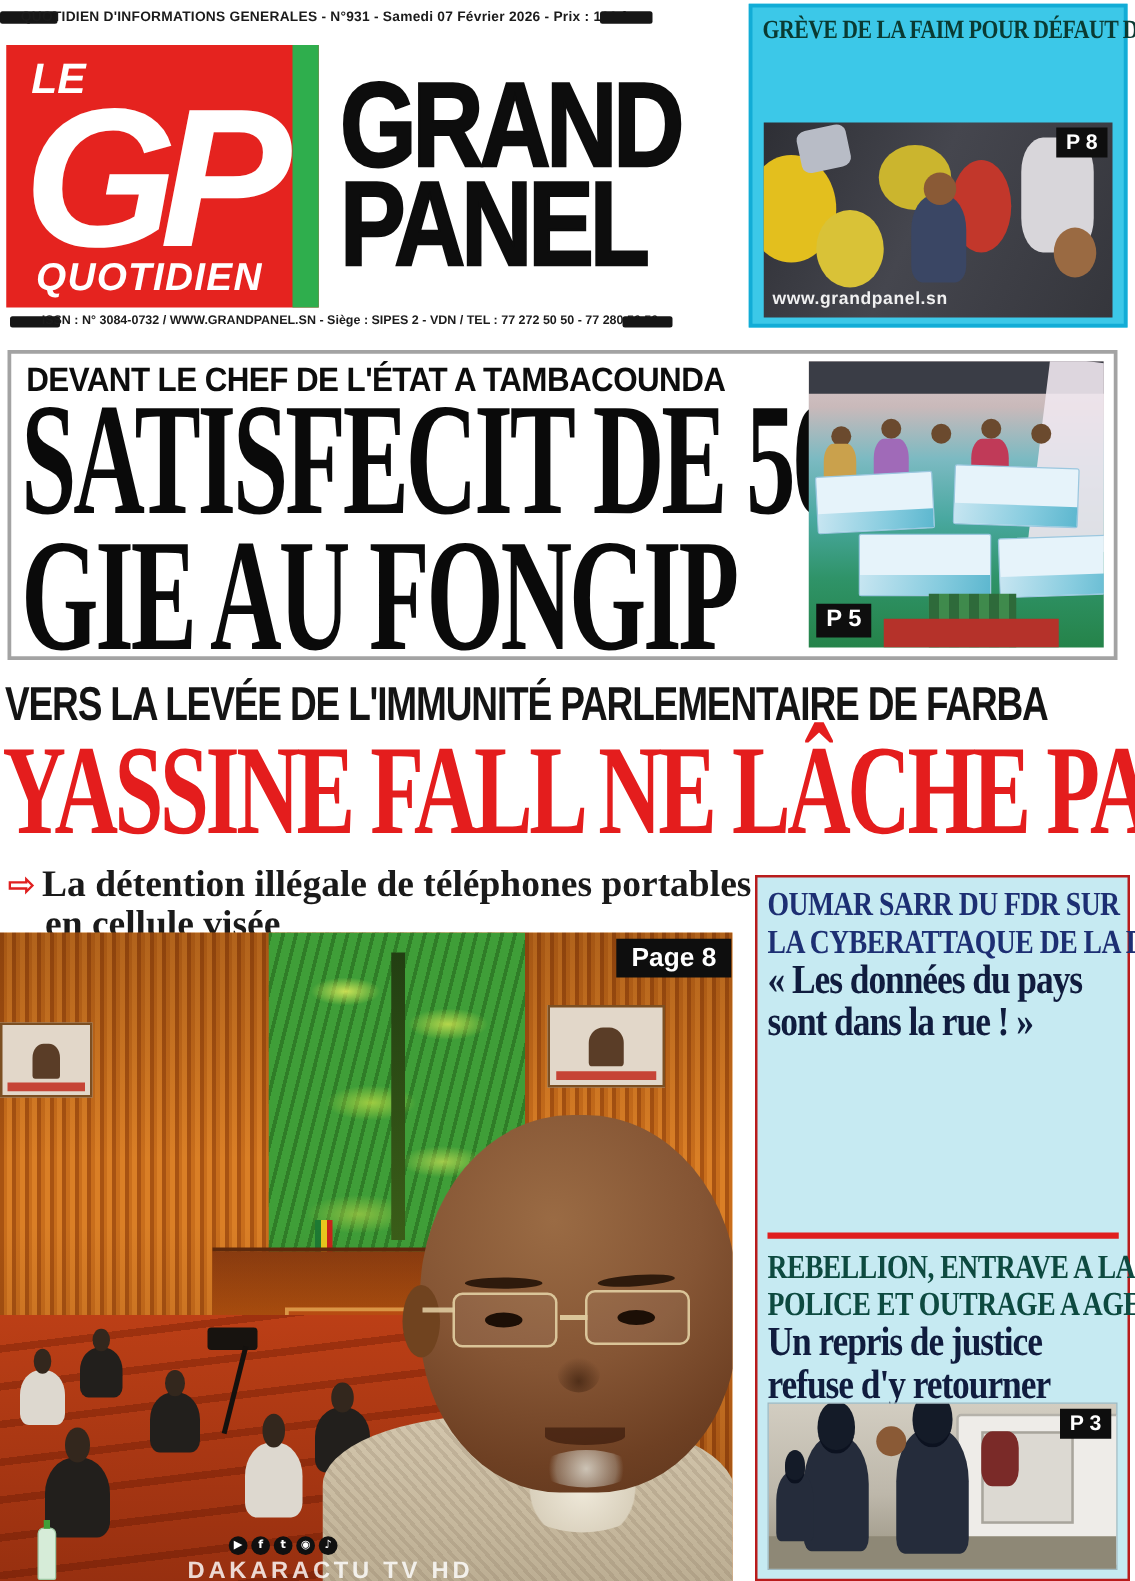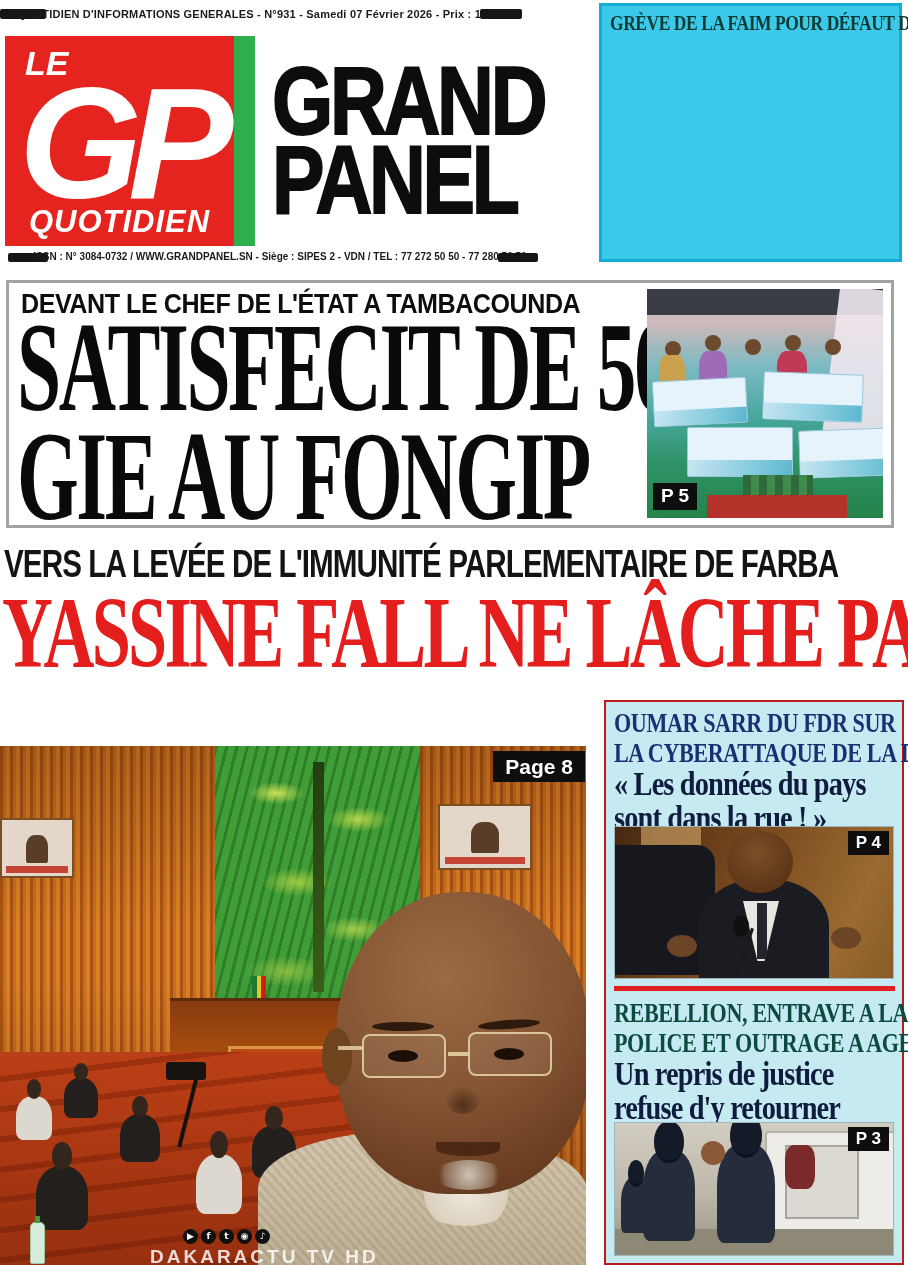--- a/index.html
+++ b/index.html
@@ -207,20 +207,33 @@
   </div>
 
   <div class="issn">
     <div class="dash" style="left:8px;top:5px;width:40px;height:9px;"></div>
     <div class="issn-text">ISSN : N° 3084-0732 / WWW.GRANDPANEL.SN - Siège : SIPES 2 - VDN / TEL : 77 272 50 50 - 77 280 50 50</div>
     <div class="dash" style="left:498px;top:5px;width:40px;height:9px;"></div>
   </div>
 
   <div class="topright-box">
     <div class="tr-kicker">GRÈVE DE LA FAIM POUR DÉFAUT DE PROCÈS</div>
+    <div class="tr-photo">
+      <div class="blob" style="left:-14px;top:26px;width:72px;height:86px;background:#e3bf1e;"></div>
+      <div class="blob" style="left:42px;top:70px;width:54px;height:62px;background:#d9c237;"></div>
+      <div class="blob" style="left:92px;top:18px;width:58px;height:52px;background:#cbb52e;"></div>
+      <div class="blob" style="left:150px;top:30px;width:48px;height:74px;background:#c2372b;"></div>
+      <div class="blob" style="left:118px;top:58px;width:44px;height:70px;background:#3a4664;border-radius:40% 40% 20% 20%;"></div>
+      <div class="blob" style="left:128px;top:40px;width:26px;height:26px;background:#8a5a36;"></div>
+      <div class="blob" style="left:206px;top:12px;width:58px;height:92px;background:#d8d6da;border-radius:30%;"></div>
+      <div class="blob" style="left:232px;top:84px;width:34px;height:40px;background:#9a6a42;"></div>
+      <div class="blob" style="left:28px;top:4px;width:40px;height:34px;background:#b8bcc6;border-radius:20%;transform:rotate(-12deg);"></div>
+      <div class="photo-badge" style="right:4px;top:4px;">P 8</div>
+      <div class="tr-watermark">www.grandpanel.sn</div>
+    </div>
   </div>
 
   <div class="lead-box">
     <div class="lead-kicker">DEVANT LE CHEF DE L'ÉTAT A TAMBACOUNDA</div>
     <div class="lead-headline">
       <div>SATISFECIT DE 50</div>
       <div>GIE AU FONGIP</div>
     </div>
     <div class="lead-photo">
       <div class="abs" style="left:0;top:0;width:100%;height:26px;background:#3a3d46;"></div>
@@ -238,20 +251,24 @@
       <div class="check" style="left:40px;top:138px;width:104px;height:48px;"></div>
       <div class="check" style="left:152px;top:140px;width:96px;height:46px;transform:rotate(-2deg);"></div>
       <div class="abs" style="left:96px;top:186px;width:70px;height:43px;background:repeating-linear-gradient(90deg,#2e6a3a 0 8px,#3f8a4c 8px 16px);"></div>
       <div class="abs" style="left:60px;top:206px;width:140px;height:23px;background:#b5322a;"></div>
       <div class="photo-badge" style="left:6px;bottom:8px;font-size:19px;">P 5</div>
     </div>
   </div>
 
   <div class="story2-kicker">VERS LA LEVÉE DE L'IMMUNITÉ PARLEMENTAIRE DE FARBA</div>
   <div class="story2-headline">YASSINE FALL NE LÂCHE PAS !</div>
+  <div class="story2-sub">
+    <div><span class="arrow-ic">⇨</span><span>La détention illégale de téléphones portables</span></div>
+    <div class="sub-line2">en cellule visée</div>
+  </div>
 
   <div class="main-photo">
     <div class="mp-shade"></div>
     <div class="tapestry">
       <div class="trunk"></div>
     </div>
     <div class="screen" style="left:0;top:72px;width:74px;height:60px;">
       <div class="fig"></div>
       <div class="strip"></div>
     </div>
@@ -300,33 +317,20 @@
     <div class="wm-text">DAKARACTU TV HD</div>
     <div class="photo-badge mainphoto-badge">Page 8</div>
   </div>
 
   <div class="right-panel">
 
     <div class="rp-kicker blue" style="top:6px;">OUMAR SARR DU FDR SUR</div>
     <div class="rp-kicker blue" style="top:36px;">LA CYBERATTAQUE DE LA DAF</div>
     <div class="rp-head" style="top:64px;">« Les données du pays</div>
     <div class="rp-head" style="top:98px;">sont dans la rue ! »</div>
-    <div class="rp-photo photo-a">
-      <div class="abs" style="left:26px;top:0;width:60px;height:50px;background:#c49a60;opacity:0.7;"></div>
-      <div class="chair"></div>
-      <div class="suit"></div>
-      <div class="o-head"></div>
-      <div class="shirt"></div>
-      <div class="tie"></div>
-      <div class="hand" style="left:52px;top:108px;"></div>
-      <div class="hand" style="left:216px;top:100px;"></div>
-      <div class="mic" style="left:128px;top:100px;"></div>
-      <div class="blob" style="left:118px;top:88px;width:16px;height:22px;background:#101010;"></div>
-      <div class="photo-badge" style="right:4px;top:4px;">P 4</div>
-    </div>
 
     <div class="red-rule"></div>
 
     <div class="rp-kicker teal" style="top:296px;">REBELLION, ENTRAVE A LA</div>
     <div class="rp-kicker teal" style="top:326px;">POLICE ET OUTRAGE A AGENTS</div>
     <div class="rp-head" style="top:354px;">Un repris de justice</div>
     <div class="rp-head" style="top:388px;">refuse d'y retourner</div>
     <div class="rp-photo photo-b">
       <div class="van">
         <div class="van-line"></div>

